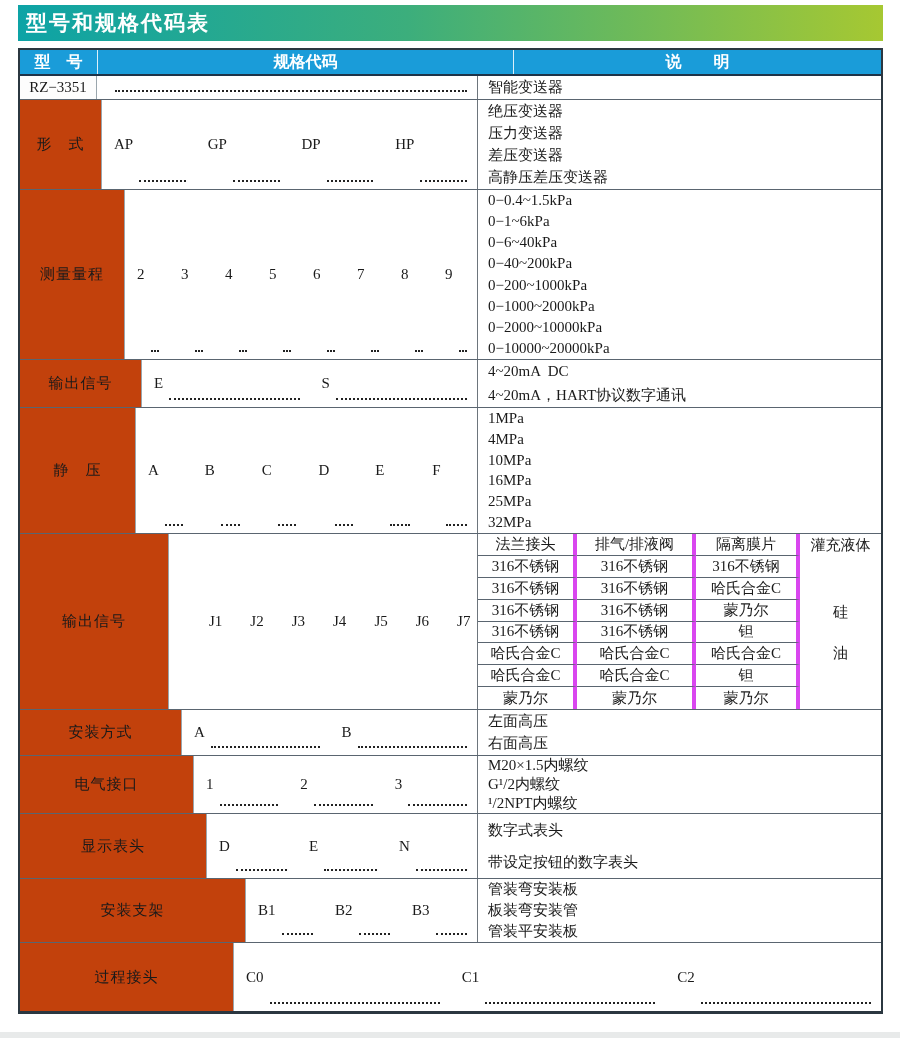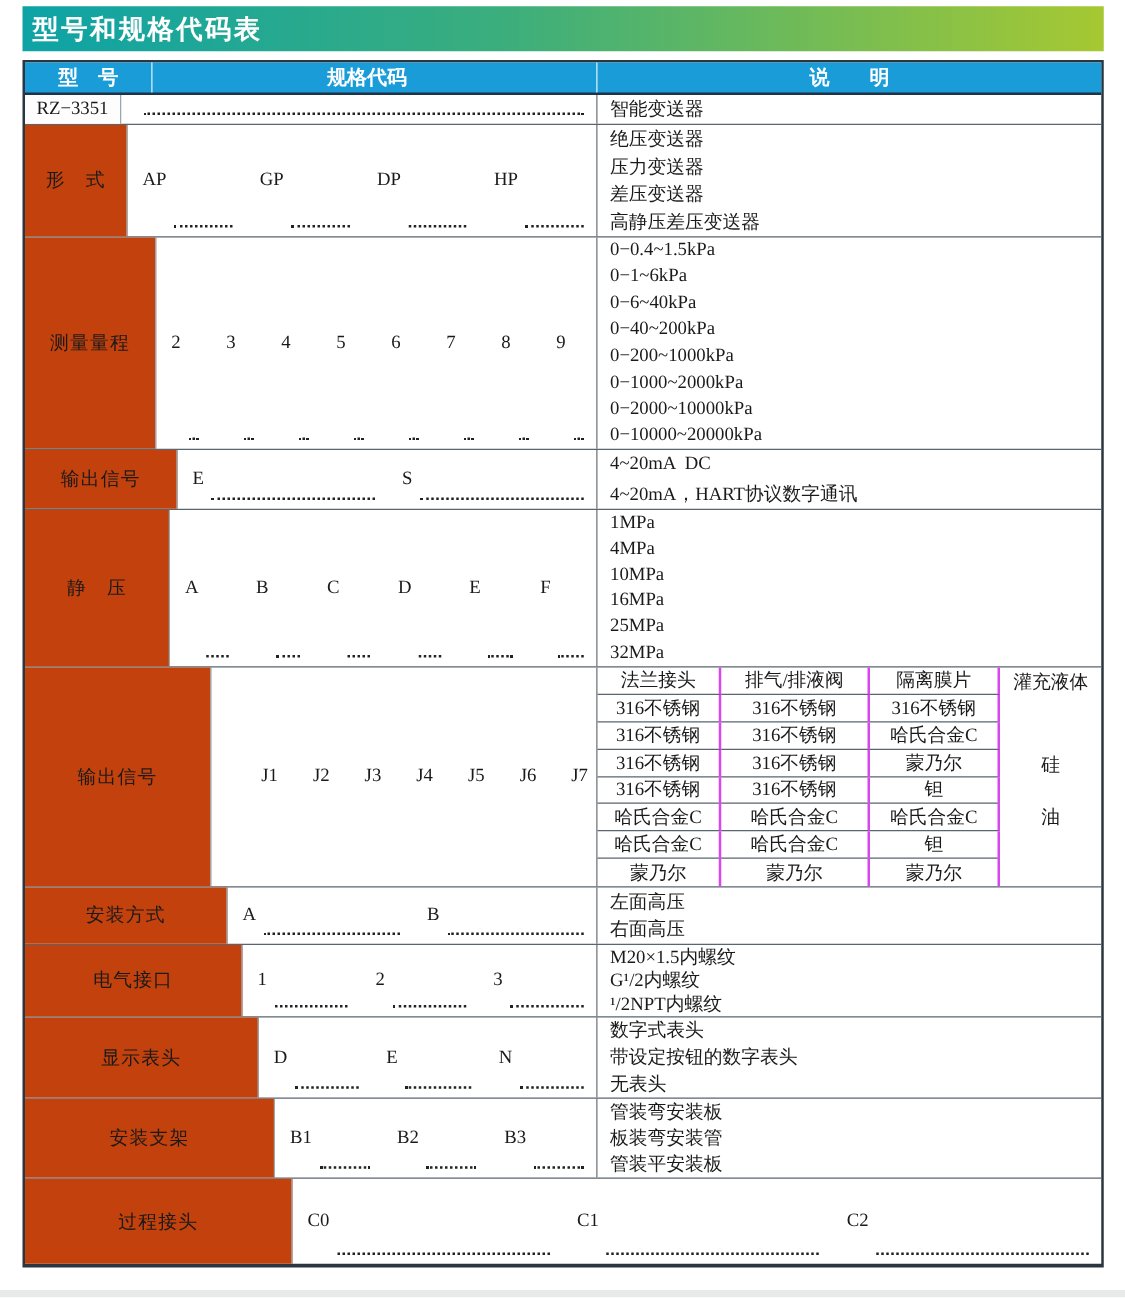--- a/index.html
+++ b/index.html
@@ -23,24 +23,24 @@
   .spec-table{
     position:absolute;left:18px;top:48px;width:865px;
     border:2px solid #2b3740;border-bottom-width:3px;
     background:#fff;box-sizing:border-box;
   }
   .thead{
     display:flex;height:24px;background:#1a9cd9;
     border-bottom:2px solid #1e3348;
     font-weight:bold;color:#ffffff;font-size:16px;
   }
-  .thead>div{display:flex;align-items:center;justify-content:center;box-sizing:border-box;margin-left:12px;}
+  .thead>div{display:flex;align-items:center;justify-content:center;box-sizing:border-box;}
   .th-model{width:77px;}
   .th-spec{flex:1;border-left:1px solid rgba(255,255,255,.85);}
-  .th-desc{width:404px;border-left:1px solid rgba(255,255,255,.85);}
+  .th-desc{width:368px;border-left:1px solid rgba(255,255,255,.85);}
   .section{display:flex;border-bottom:1px solid #5a6570;box-sizing:border-box;}
   .section:last-child{border-bottom:none;}
   .label-cell{
     background:#c2410c;border-right:1px solid #9aa6ad;box-sizing:border-box;
     display:flex;align-items:center;justify-content:center;
     font-size:15px;letter-spacing:1px;white-space:pre;flex-shrink:0;
   }
   .label-cell.model{background:#fdfdfd;font-size:15px;letter-spacing:0;}
   .spec-cell{flex:1;display:flex;flex-direction:row;min-width:0;}
   .spec-row{flex:1;display:flex;align-items:center;padding-left:12px;min-height:0;}
@@ -56,21 +56,21 @@
   .desc-row{flex:1;display:flex;align-items:center;padding-left:10px;
     font-size:15px;white-space:pre;min-height:0;text-align:right;}
   
   .mat-grid{
     display:grid;height:100%;
     grid-template-columns:99px 119px 104px 1fr;
     grid-auto-rows:1fr;font-size:15px;
   }
   .mat-cell{
     display:flex;align-items:center;justify-content:center;
-    border-right:2px solid #d946ef;border-bottom:1px solid #5a6570;
+    border-right:4px solid #d946ef;border-bottom:1px solid #5a6570;
     box-sizing:border-box;white-space:pre;
   }
   .mat-cell.last-row{border-bottom:none;}
   .fill-col{
     grid-column:4;grid-row:1/9;display:flex;flex-direction:column;box-sizing:border-box;
   }
   .fill-head{height:22px;display:flex;align-items:center;justify-content:center;}
   .fill-body{flex:1;display:flex;flex-direction:column;align-items:center;justify-content:center;gap:22px;}
   
   .bottom-strip{position:absolute;left:0;bottom:0;width:900px;height:6px;background:#e8eaea;}
@@ -352,25 +352,24 @@
             <div class="dot-leader"></div>
           </div>
           <div class="spec-row">
             <span class="code-label">N</span>
             <div class="dot-leader"></div>
           </div>
         </div>
         <div class="desc-cell">
           <div class="desc-row">数字式表头</div>
           <div class="desc-row">带设定按钮的数字表头</div>
-          <div class="desc-row">无表头</div>
         </div>
       </div>
       <div class="section" style="height: 64px;">
-        <div class="label-cell" style="width: 200px;">安装支架</div>
+        <div class="label-cell" style="width: 226px;">安装支架</div>
         <div class="spec-cell">
           <div class="spec-row">
             <span class="code-label">B1</span>
             <div class="dot-leader"></div>
           </div>
           <div class="spec-row">
             <span class="code-label">B2</span>
             <div class="dot-leader"></div>
           </div>
           <div class="spec-row">

